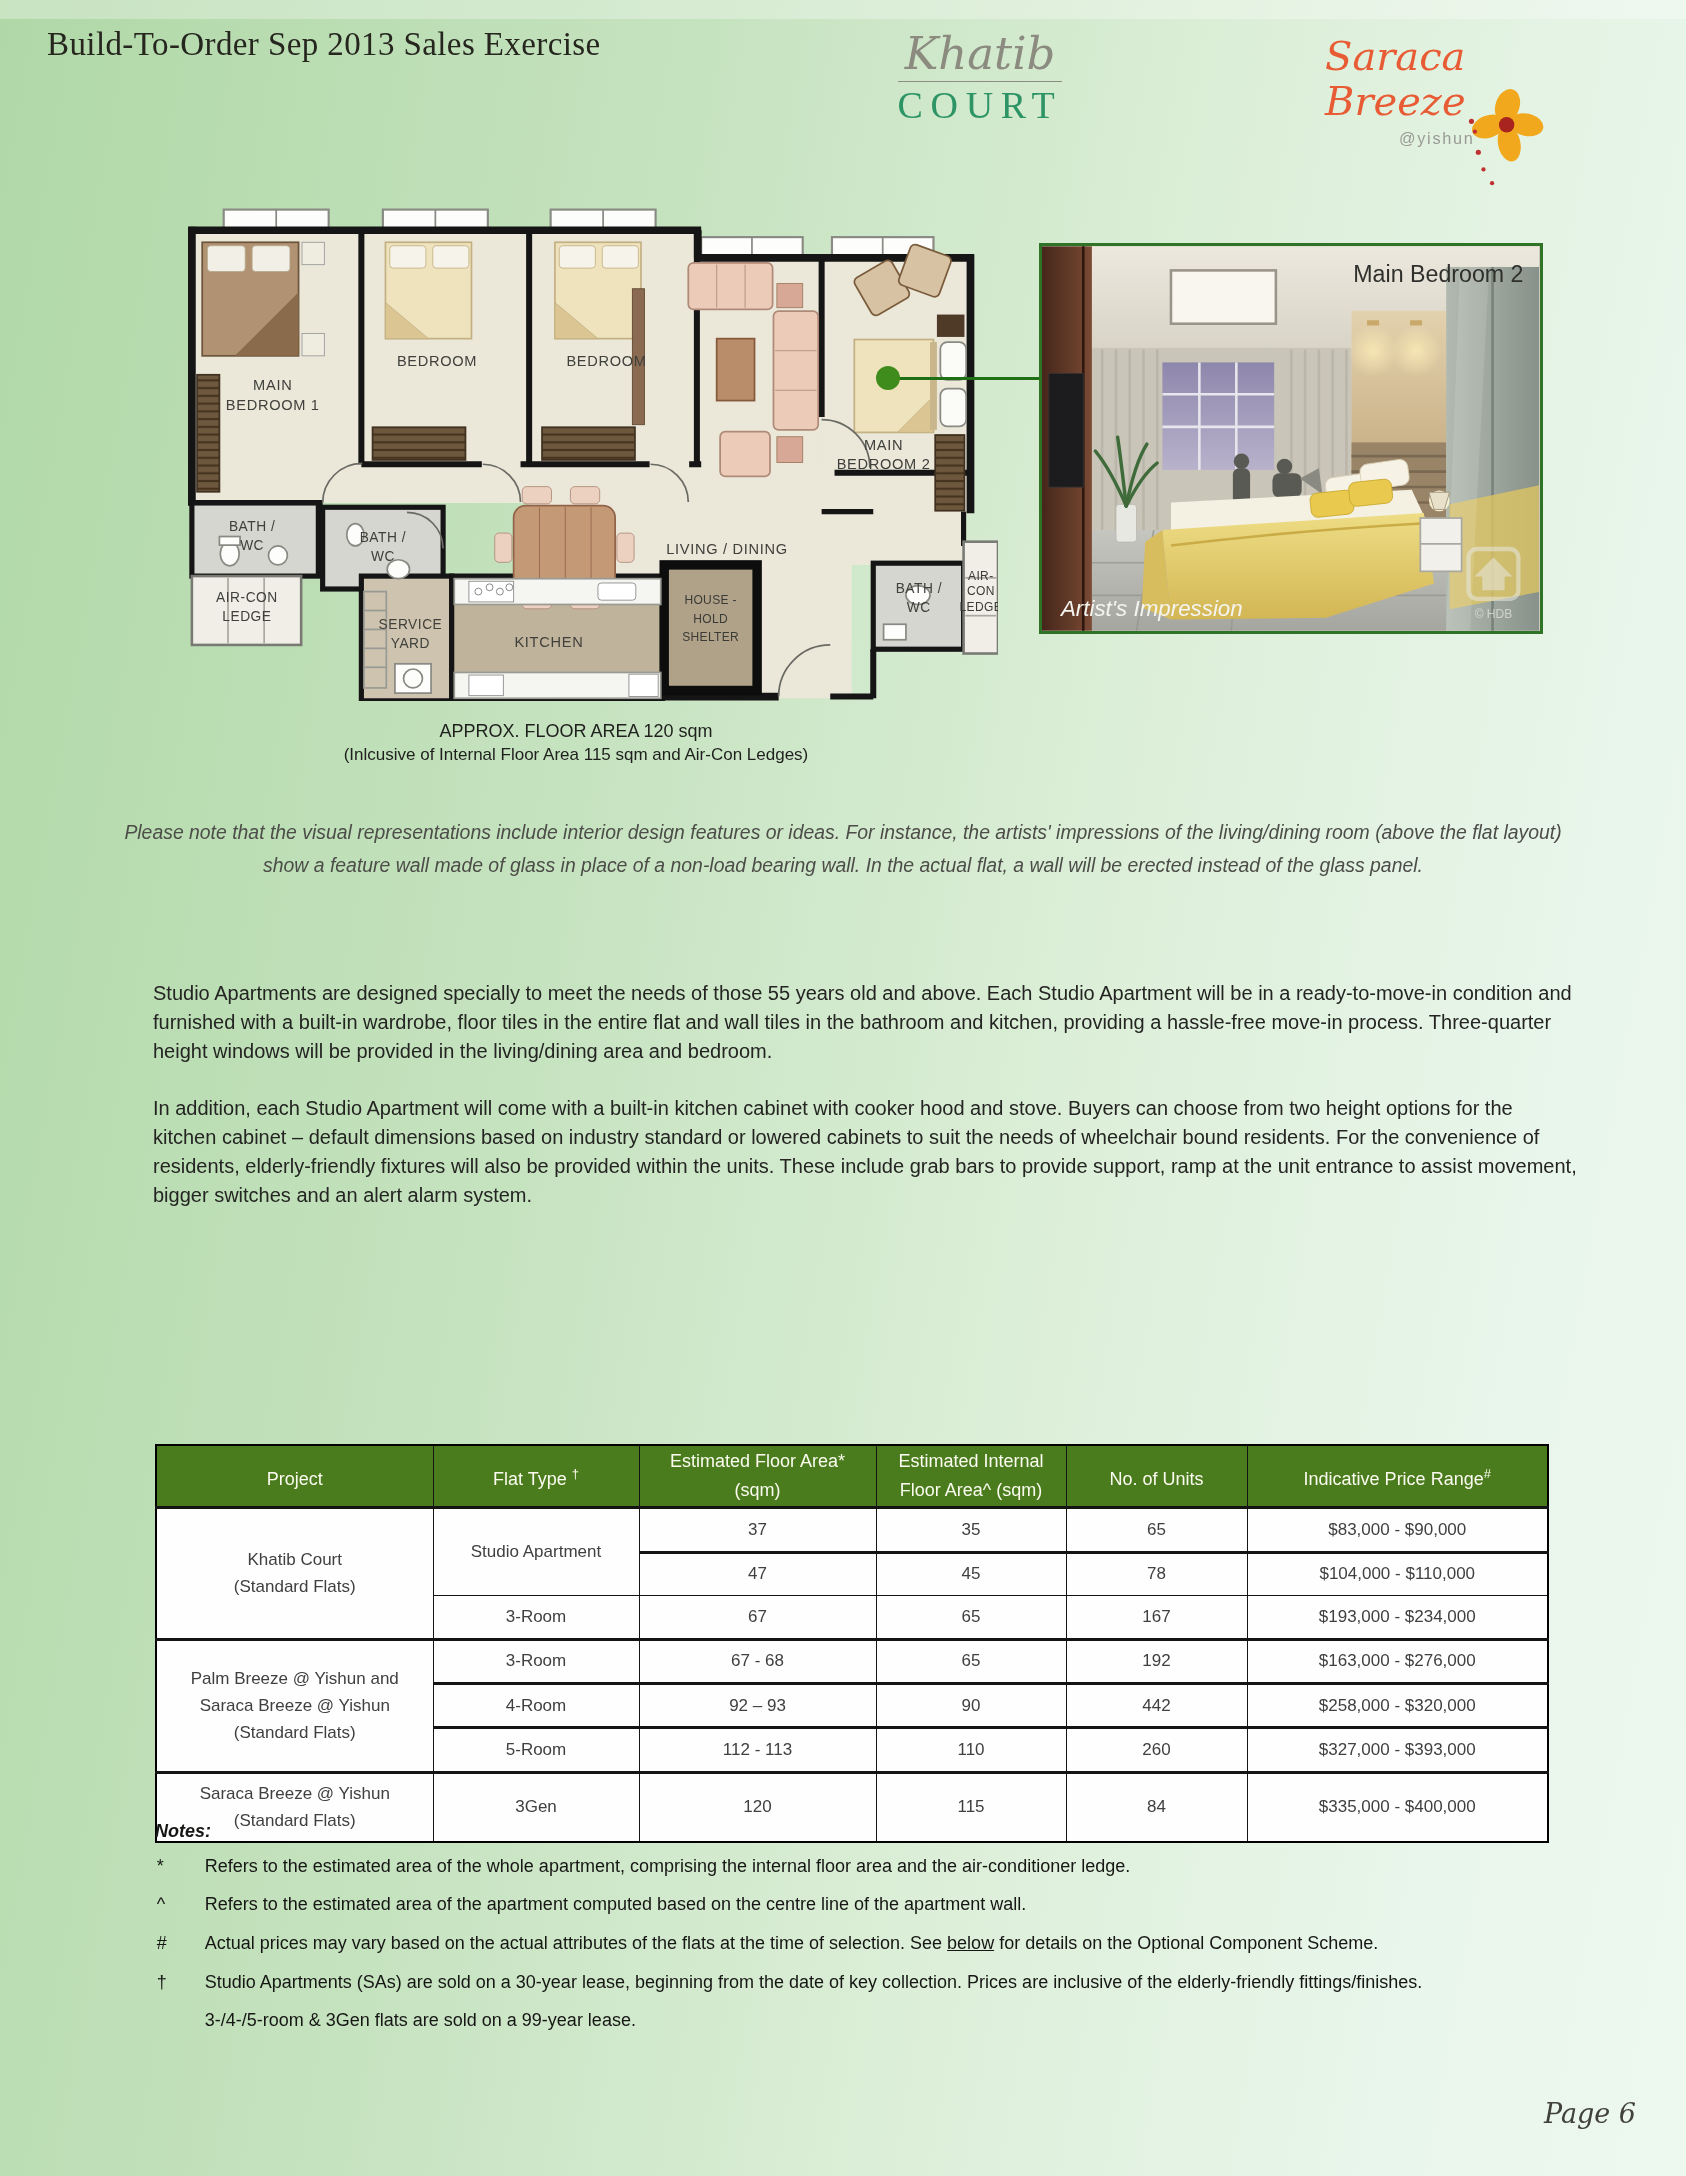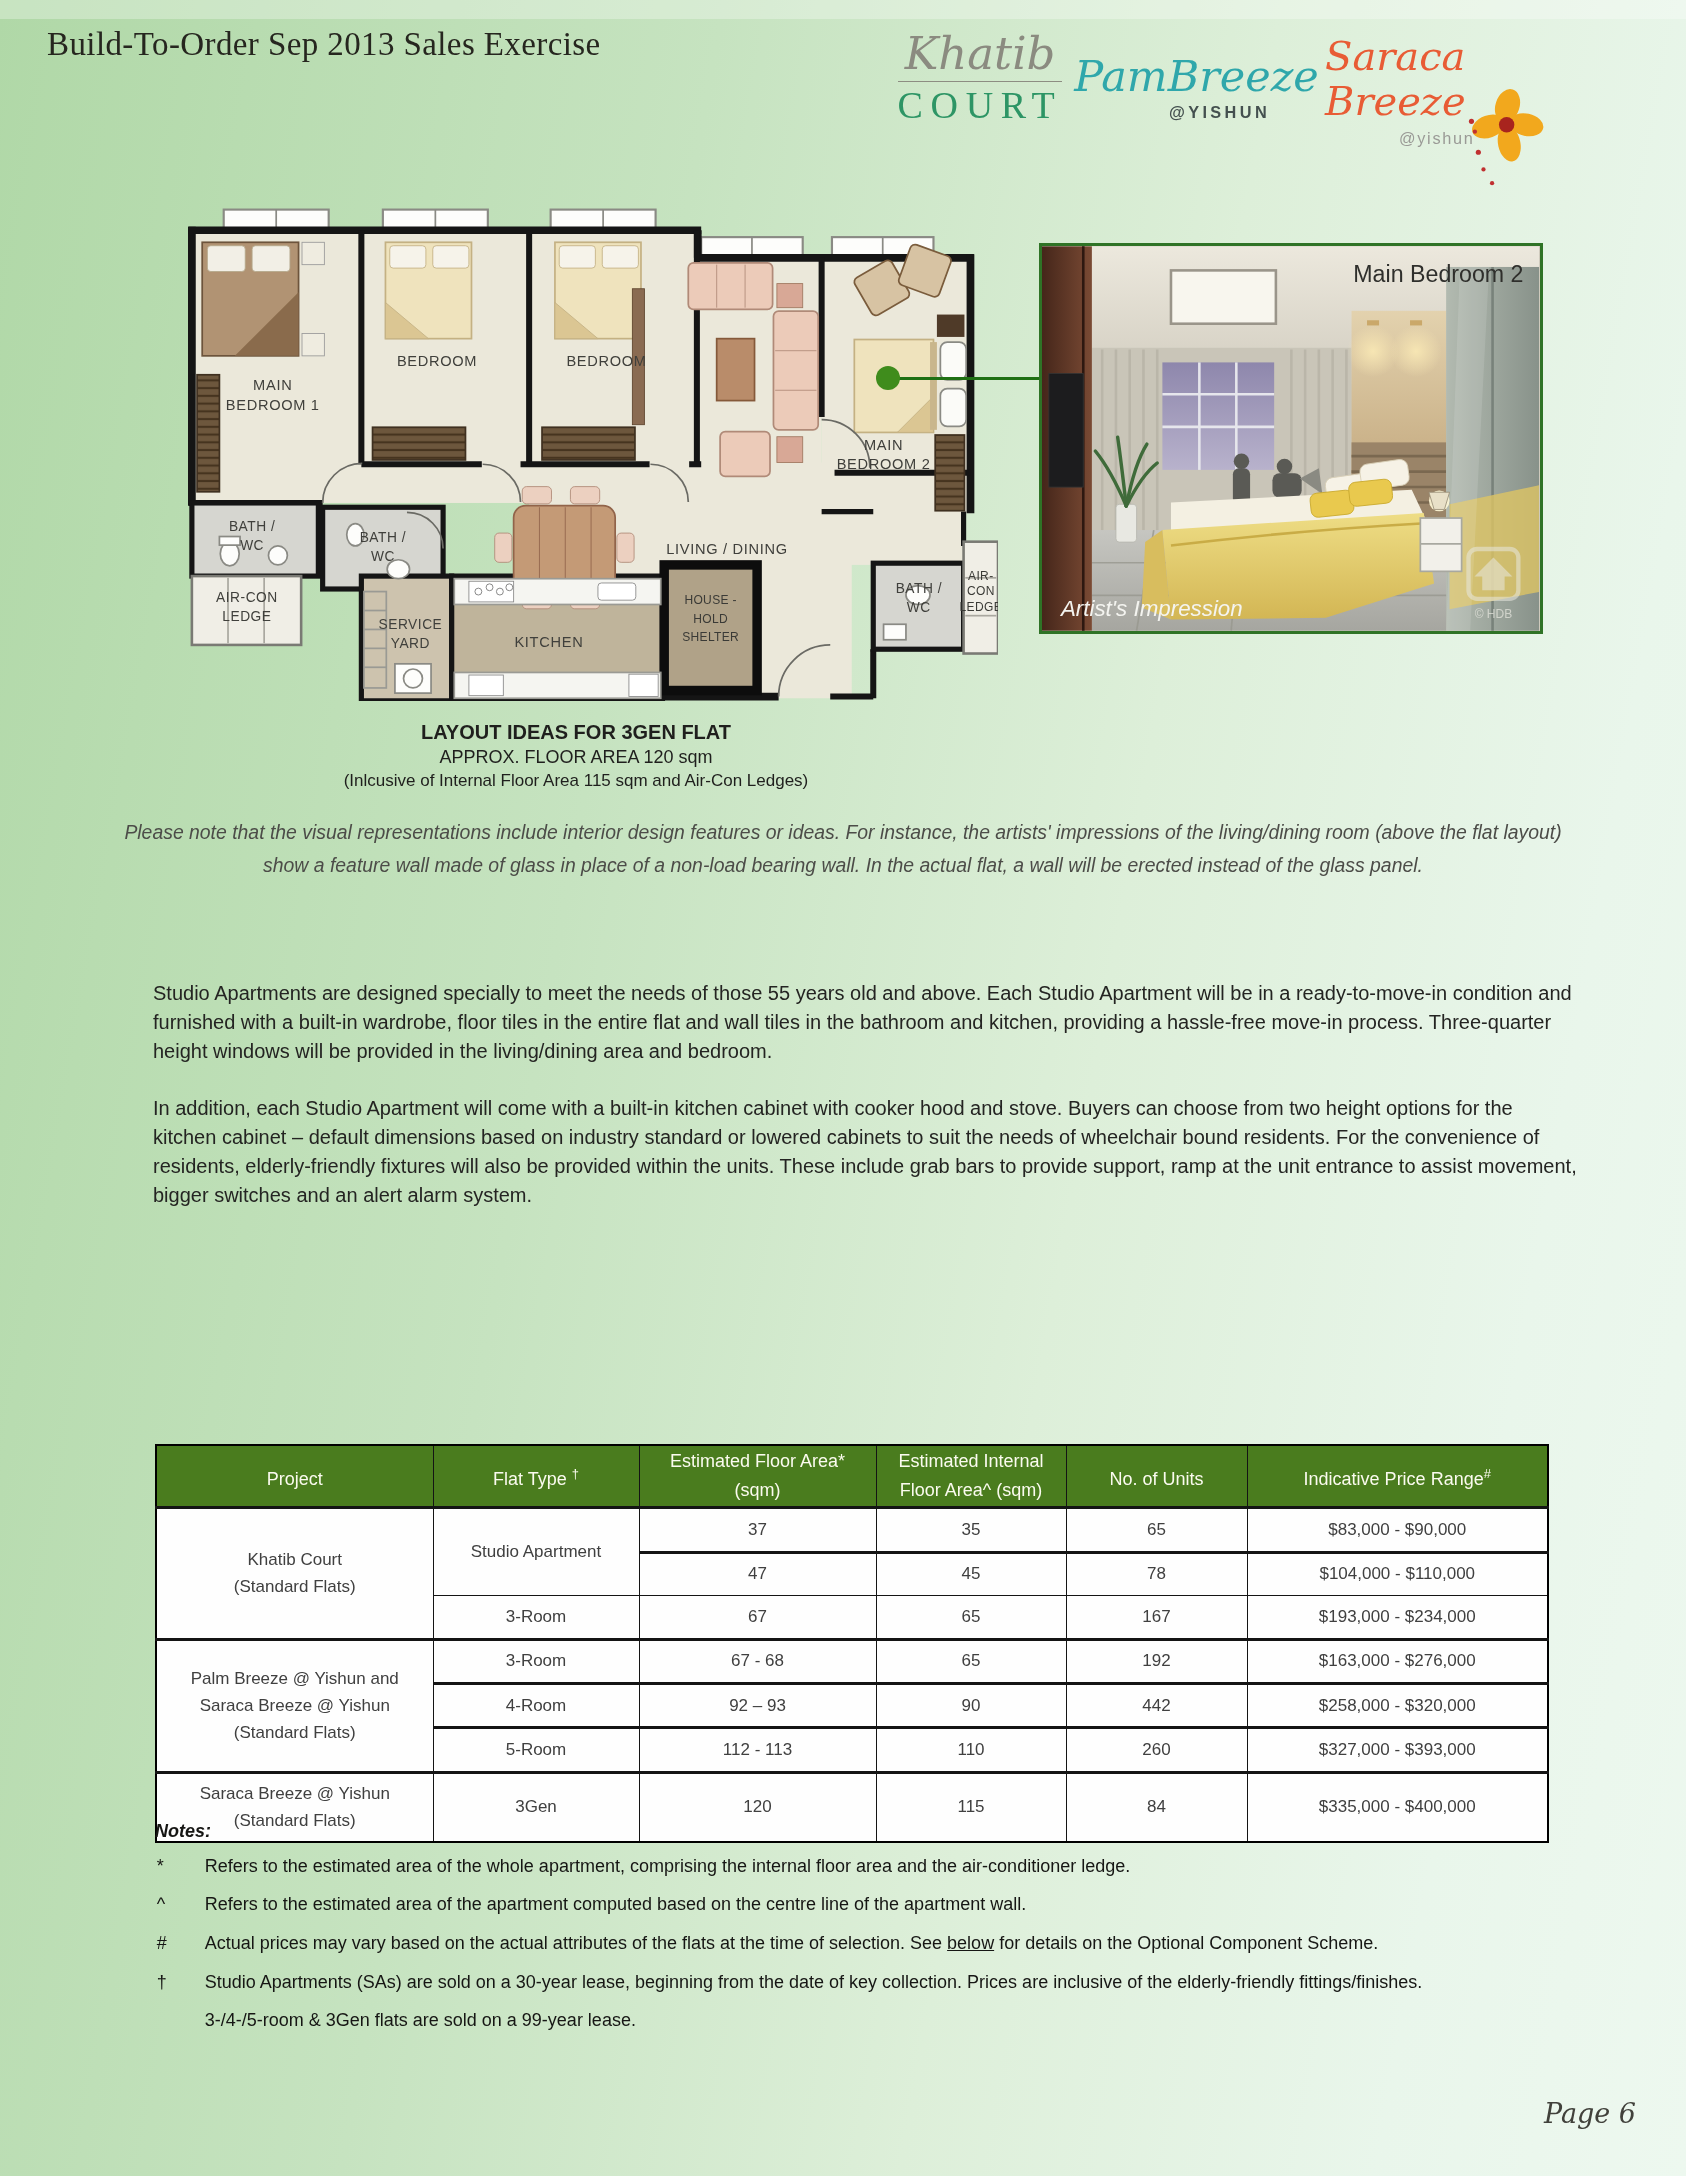--- a/index.html
+++ b/index.html
@@ -81,37 +81,20 @@
   <div class="topband"></div>
 
   <div class="title">Build-To-Order Sep 2013 Sales Exercise</div>
 
   <div class="logo logo-khatib">
     <div class="khatib-script">Khatib</div>
     <hr class="khatib-rule">
     <div class="khatib-caps">COURT</div>
   </div>
 
-  <div class="logo logo-palm">
-    <div class="palm-row">
-      <span class="palm-script">Pa</span>
-      <svg width="29" height="45" viewBox="0 0 34 52">
-        <g stroke="#2fa7ab" fill="none" stroke-width="3" stroke-linecap="round">
-          <path d="M17,16 Q8,6 2,10"></path>
-            <path d="M17,16 Q14,4 6,2"></path>
-            <path d="M17,16 Q20,3 28,3"></path>
-          <path d="M17,16 Q26,8 32,12"></path>
-            <path d="M17,16 L17,34"></path>
-        </g>
-        <circle cx="17" cy="44" r="4" fill="#2fa7ab"></circle>
-      </svg>
-      <span class="palm-script">mBreeze</span>
-    </div>
-    <div class="palm-sub">@YISHUN</div>
-  </div>
 
   <div class="logo logo-saraca">
     <div class="saraca-script">Saraca Breeze</div>
     <div class="saraca-sub">@yishun</div>
     <svg class="saraca-flower" width="95" height="103" viewBox="0 0 110 120">
       <g fill="#f2a81d">
         <ellipse cx="62" cy="22" rx="14" ry="20" transform="rotate(18 62 22)"></ellipse>
         <ellipse cx="84" cy="44" rx="20" ry="13" transform="rotate(12 84 44)"></ellipse>
         <ellipse cx="64" cy="66" rx="13" ry="21" transform="rotate(-12 64 66)"></ellipse>
         <ellipse cx="40" cy="46" rx="20" ry="13" transform="rotate(-20 40 46)"></ellipse>
@@ -474,21 +457,20 @@
     <text x="22" y="430" font-size="26" font-style="italic" fill="#f4f4f0">Artist's Impression</text>
     <g opacity=".55">
       <rect x="496" y="352" width="58" height="58" rx="10" fill="none" stroke="#e8e8e0" stroke-width="5"></rect>
       <path d="M525,362 L547,384 H538 V400 H512 V384 H503 Z" fill="#e8e8e0"></path>
     </g>
     <text x="525" y="432" text-anchor="middle" font-size="14" fill="#e8e8e0" opacity=".7">© HDB</text>
   </svg>
   </div>
 
   <div class="plan-caption">
-    <div class="c1">LAYOUT IDEAS FOR 3GEN FLAT</div>
     <div class="c2">APPROX. FLOOR AREA 120 sqm</div>
     <div class="c3">(Inlcusive of Internal Floor Area 115 sqm and Air-Con Ledges)</div>
   </div>
 
   <div class="italic-note">Please note that the visual representations include interior design features or ideas. For instance, the artists' impressions of the living/dining room (above the flat layout) show a feature wall made of glass in place of a non-load bearing wall. In the actual flat, a wall will be erected instead of the glass panel.</div>
 
   <div class="bodytext">
     <p>Studio Apartments are designed specially to meet the needs of those 55 years old and above. Each Studio Apartment will be in a ready-to-move-in condition and furnished with a built-in wardrobe, floor tiles in the entire flat and wall tiles in the bathroom and kitchen, providing a hassle-free move-in process. Three-quarter height windows will be provided in the living/dining area and bedroom.</p>
     <p>In addition, each Studio Apartment will come with a built-in kitchen cabinet with cooker hood and stove. Buyers can choose from two height options for the kitchen cabinet – default dimensions based on industry standard or lowered cabinets to suit the needs of wheelchair bound residents. For the convenience of residents, elderly-friendly fixtures will also be provided within the units. These include grab bars to provide support, ramp at the unit entrance to assist movement, bigger switches and an alert alarm system.</p>
   </div>

